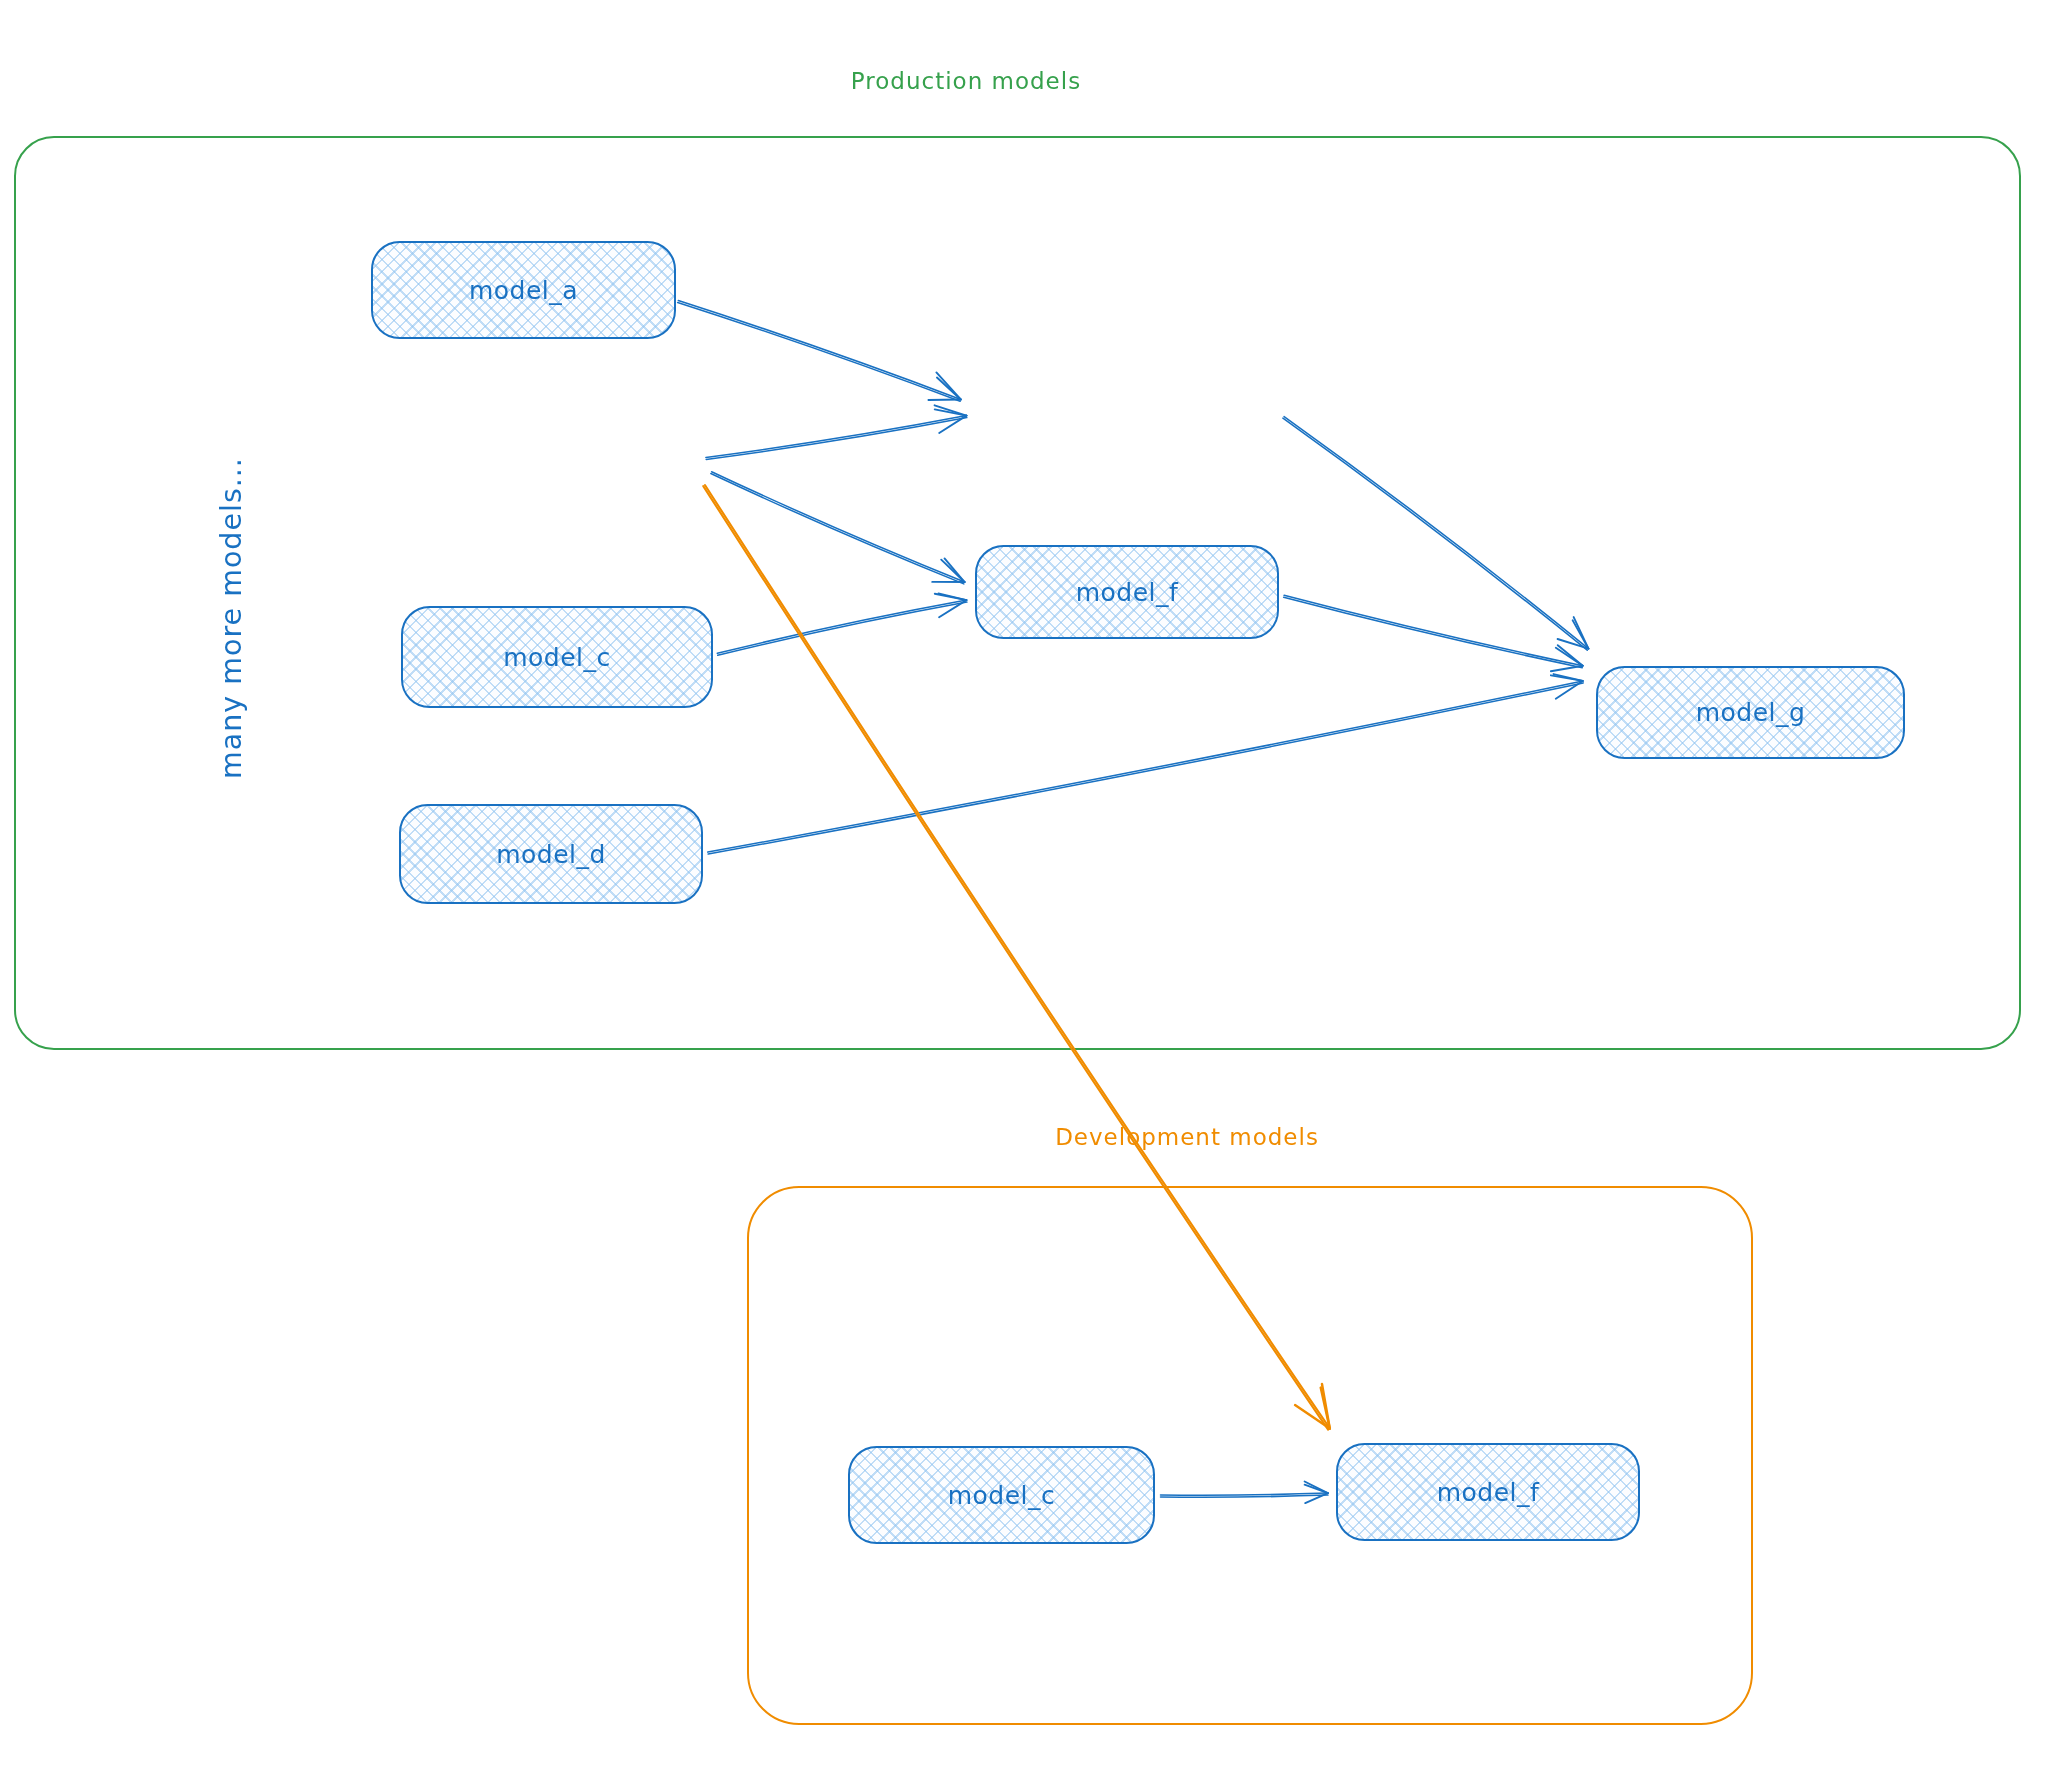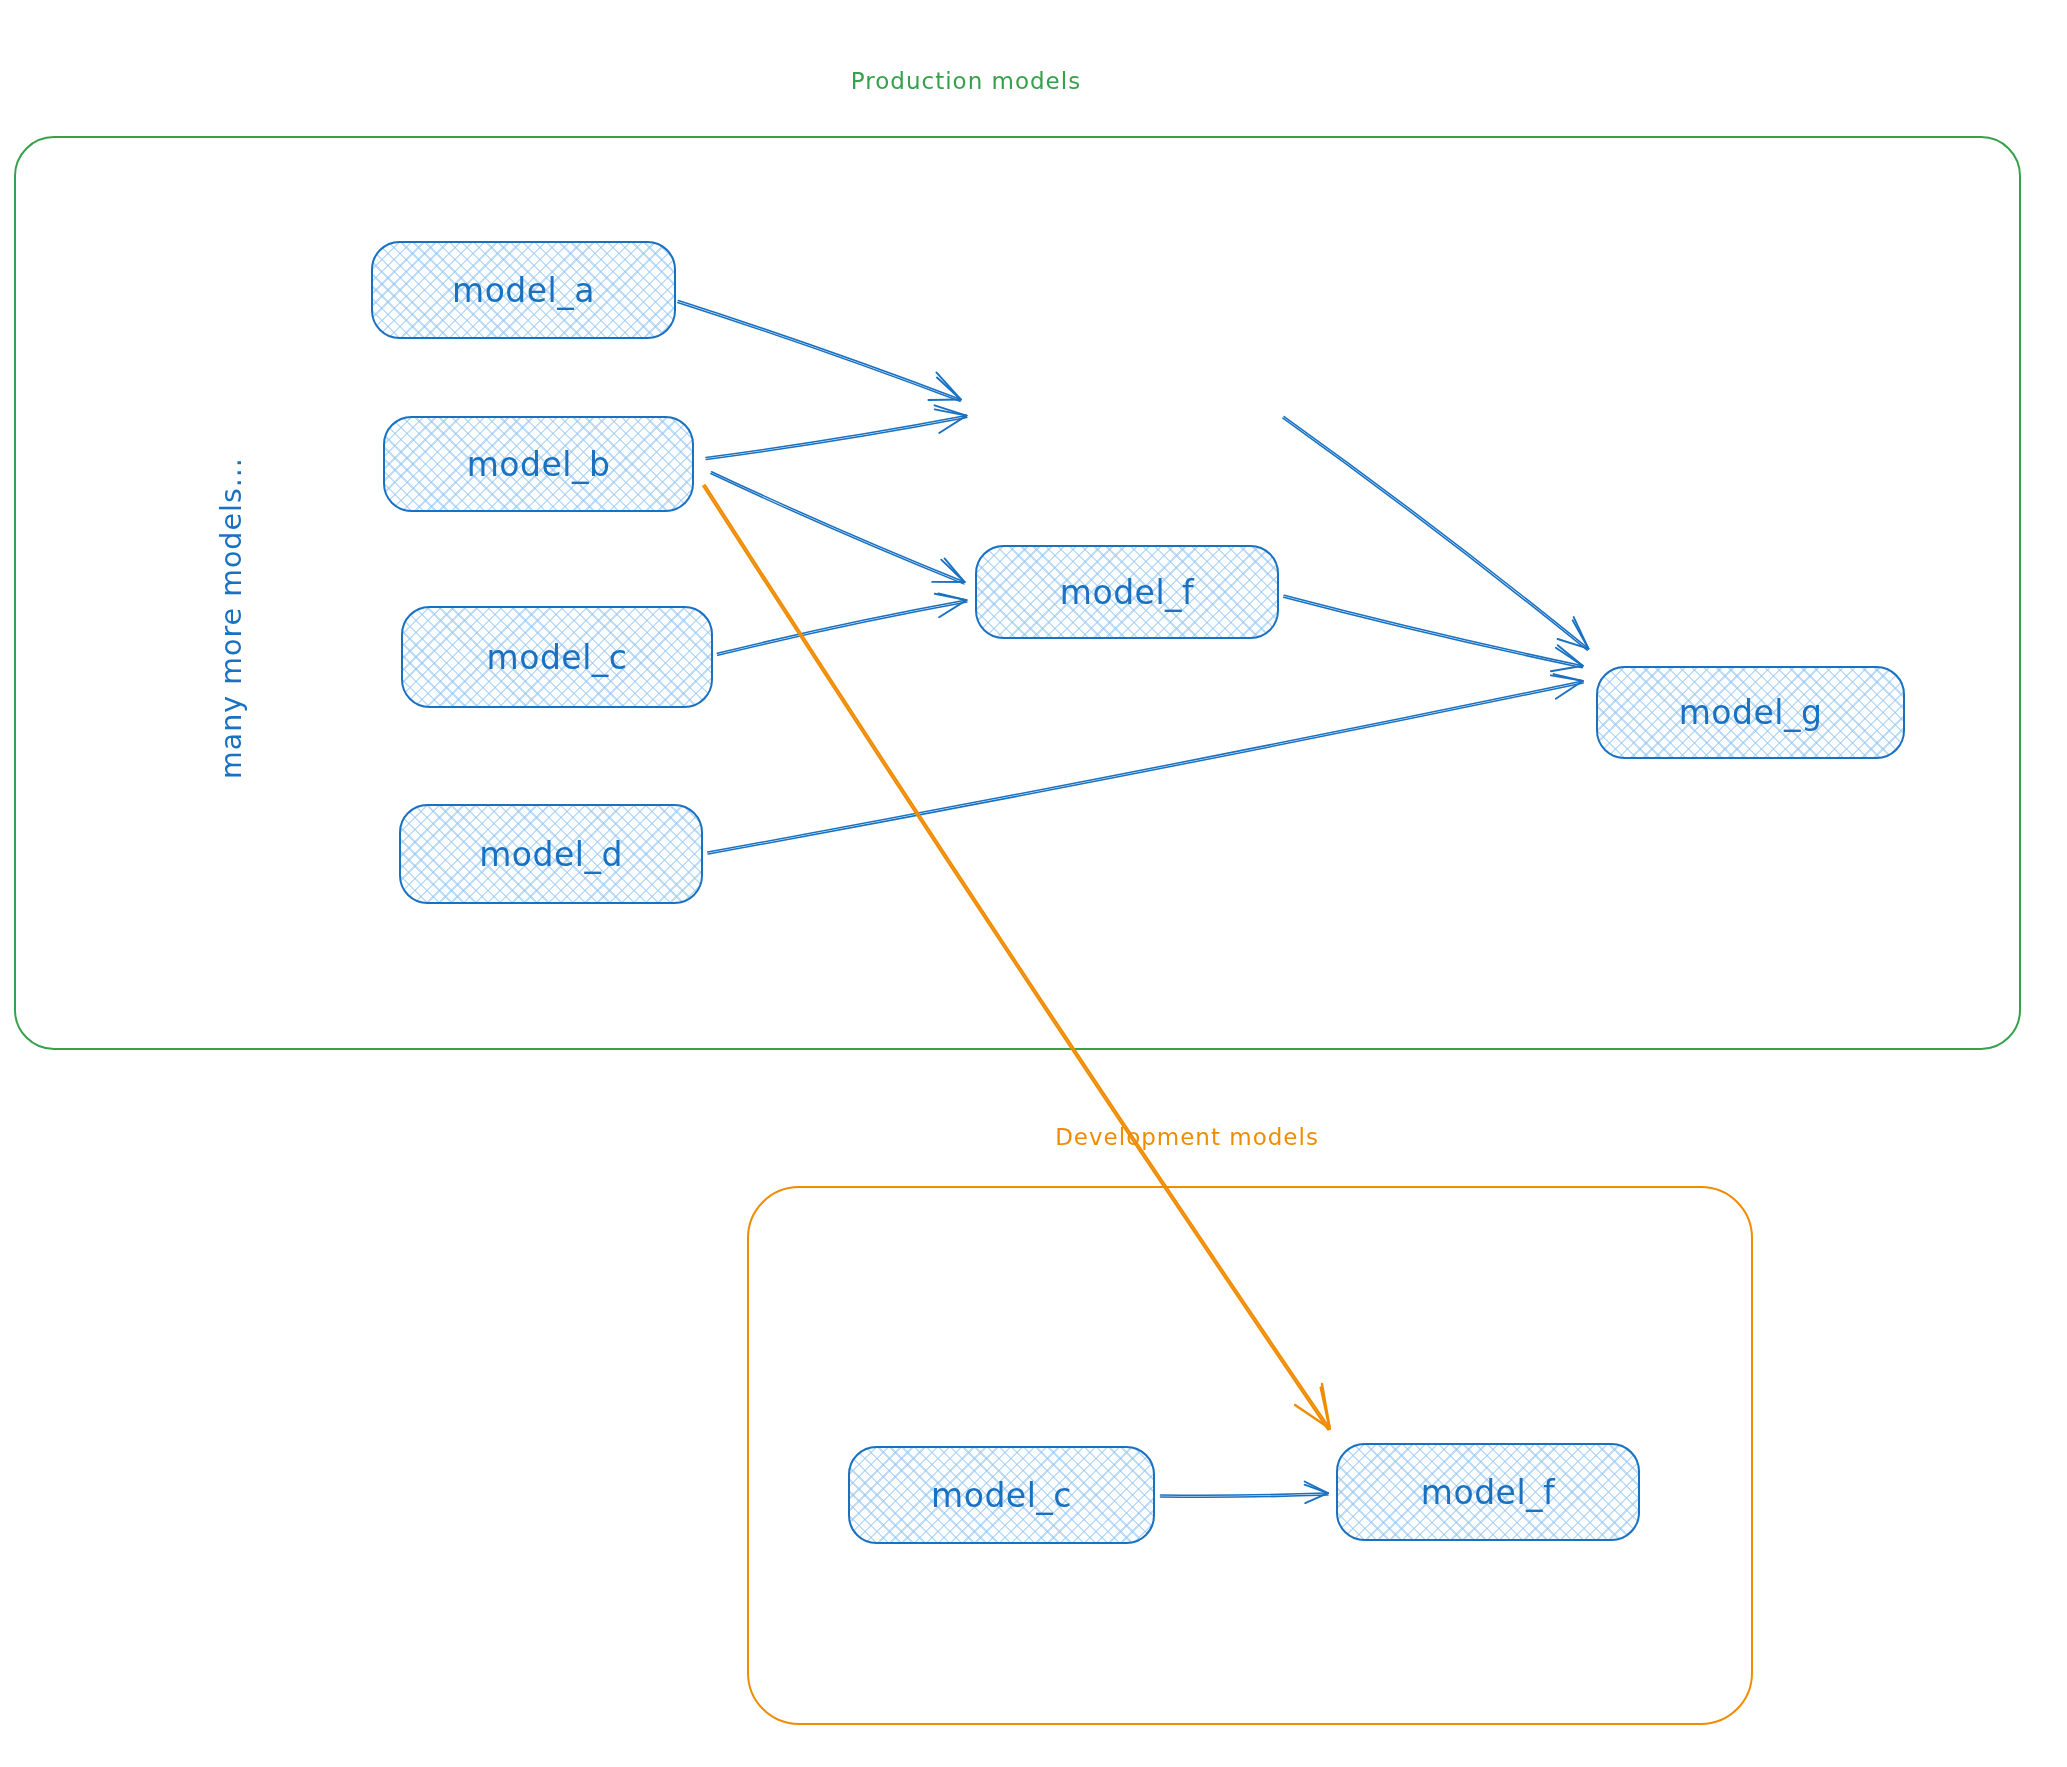--- a/index.html
+++ b/index.html
@@ -32,21 +32,21 @@
   .node{
     position:absolute;box-sizing:border-box;pointer-events:auto;
     border:2.4px solid #1971c2;border-radius:28.5px;
     background-color:#fcfdff;
     background-image:
       repeating-linear-gradient(45deg, rgba(144,195,240,0.55) 0 1.7px, transparent 1.7px 8.6px),
       repeating-linear-gradient(135deg, rgba(144,195,240,0.55) 0 1.7px, transparent 1.7px 8.6px);
     display:flex;align-items:center;justify-content:center;
   }
   .node span{
-    color:#1971c2;font-size:33px;letter-spacing:0.5px;
+    color:#1971c2;font-size:25px;letter-spacing:0.5px;
   }
 </style>
 </head>
 <body>
 
 <div id="canvas">
 
   <div class="container production"></div>
 
   <div class="container development"></div>
@@ -120,23 +120,20 @@
         <line x1="1396" y1="1570" x2="1372.1973941752099" y2="1580.4611641775507" stroke="#1971c2" stroke-width="2" stroke-linecap="round"></line>
         <line x1="1396" y1="1570" x2="1371.540093805984" y2="1561.1845029079504" stroke="#1971c2" stroke-width="2" stroke-linecap="round"></line>
         <line x1="1396" y1="1570" x2="1371.5423726487838" y2="1557.7866276682048" stroke="#1971c2" stroke-width="2" stroke-linecap="round"></line>
       </g>
     </svg>
 
   <div id="nodes">
       <div class="node" style="left: 371px; top: 241px; width: 305px; height: 98px;">
         <span>model_a</span>
       </div>
-      <div class="node" style="left: 383px; top: 416px; width: 311px; height: 96px;">
-        <span>model_b</span>
-      </div>
       <div class="node" style="left: 401px; top: 606px; width: 312px; height: 102px;">
         <span>model_c</span>
       </div>
       <div class="node" style="left: 399px; top: 804px; width: 304px; height: 100px;">
         <span>model_d</span>
       </div>
       <div class="node" style="left: 975px; top: 545px; width: 304px; height: 94px;">
         <span>model_f</span>
       </div>
       <div class="node" style="left: 1596px; top: 666px; width: 309px; height: 93px;">

